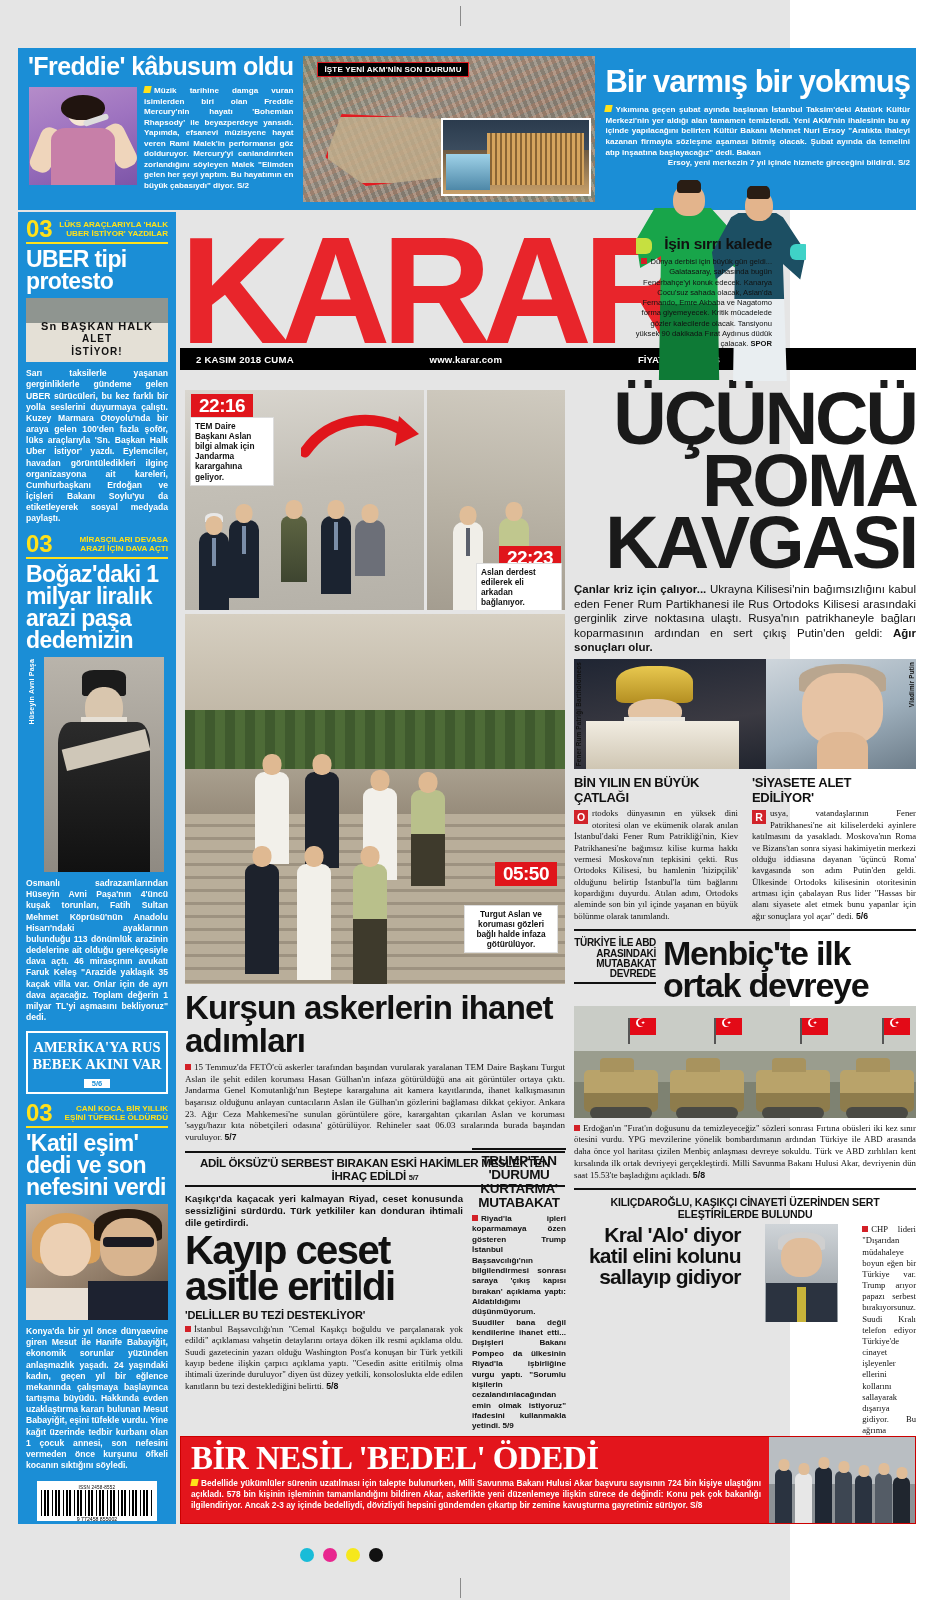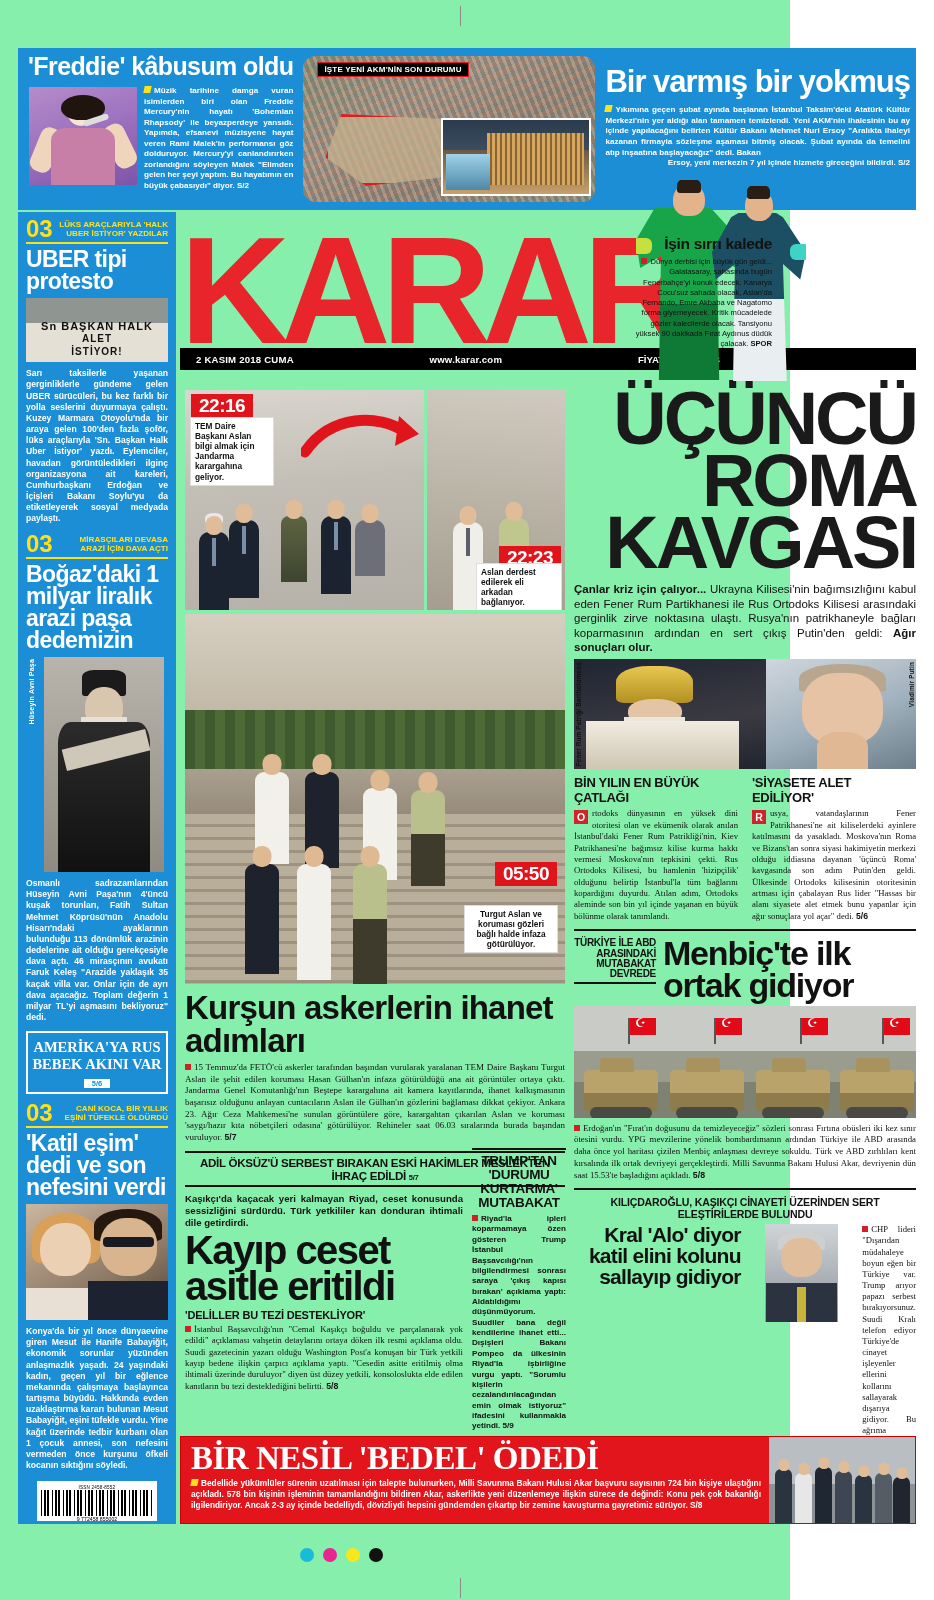--- a/index.html
+++ b/index.html
@@ -2,21 +2,21 @@
 <html><head>
 <meta charset="utf-8">
 <style>
   * { box-sizing: border-box; margin: 0; padding: 0; }
   html, body {
     width: 934px; height: 1600px;
     background: #ffffff;
     font-family: "Liberation Sans", sans-serif;
     overflow: hidden;
   }
-  .page { position: relative; width: 790px; height: 1600px; background:#86efac; }
+  .page { position: relative; width: 790px; height: 1600px; background:#e5e5e5; }
 
   
   .regmark { position:absolute; background:#8a8a8a; }
   .regmark.v { width:1px; height:20px; }
 
   
   .topband {
     position:absolute; left:18px; top:48px; width:898px; height:162px;
     background:#1b8ed6;
     display:flex;
@@ -49,21 +49,20 @@
   .tb-freddie-text {
     color:#fff; font-size:8.1px; line-height:1.3; text-align:justify; font-weight:bold;
   }
   .bullet-y { display:inline-block; width:7px; height:7px; background:#ffe11a; margin-right:3px; transform:skewX(-12deg); }
   .bullet-r { display:inline-block; width:6px; height:6px; background:#d32027; margin-right:3px; }
 
   .tb-mid { width:300px; position:relative; padding:8px 4px 0 2px; }
   .akm-photo {
     width:292px; height:146px; position:relative; overflow:hidden;
     background:linear-gradient(150deg,#8a9a7f 0%, #a8a092 35%, #9a8f81 60%, #8c9a86 100%);
-    border-radius:13px;
   }
   .akm-photo::before{
     content:""; position:absolute; inset:0;
     background:
       repeating-linear-gradient(68deg, rgba(255,255,255,.12) 0 3px, rgba(0,0,0,.10) 3px 7px),
       repeating-linear-gradient(-24deg, rgba(190,120,90,.35) 0 5px, rgba(120,110,100,.25) 5px 11px);
   }
   .akm-redzone{
     position:absolute; left:22px; top:58px; width:135px; height:72px;
     border:3px solid #e11b22;
@@ -722,21 +721,21 @@
           <div class="tc-b"><span class="dropcap">R</span><span>usya, vatandaşlarının Fener Patrikhanesi'ne ait kiliselerdeki ayinlere katılmasını da yasakladı. Moskova'nın Roma ve Bizans'tan sonra siyasi hakimiyetin merkezi olduğu iddiasına dayanan 'üçüncü Roma' kavgasında son adım Putin'den geldi. Ülkesinde Ortodoks kilisesinin otoritesinin artması için çabalayan Rus lider "Hassas bir alanı siyasete alet etmek bunu yapanlar için ağır sonuçlara yol açar" dedi. </span><b style="font-family:'Liberation Sans',sans-serif;">5/6</b></div>
         </div>
       </div>
     </div>
 
     <div class="hr-thick"></div>
 
     <div>
       <div class="menbic">
         <div class="menbic-kicker">TÜRKİYE İLE ABD ARASINDAKİ MUTABAKAT DEVREDE</div>
-        <div class="menbic-h">Menbiç'te ilk ortak gidiyor</div>
+        <div class="menbic-h">Menbiç'te ilk ortak devreye</div>
       </div>
       <div class="tank-photo">
         <div class="tank" style="left:10px;">
             <div class="tank-turret"></div>
           </div>
         <div class="tank" style="left:96px;">
             <div class="tank-turret"></div>
           </div>
         <div class="tank" style="left:182px;">
             <div class="tank-turret"></div>

